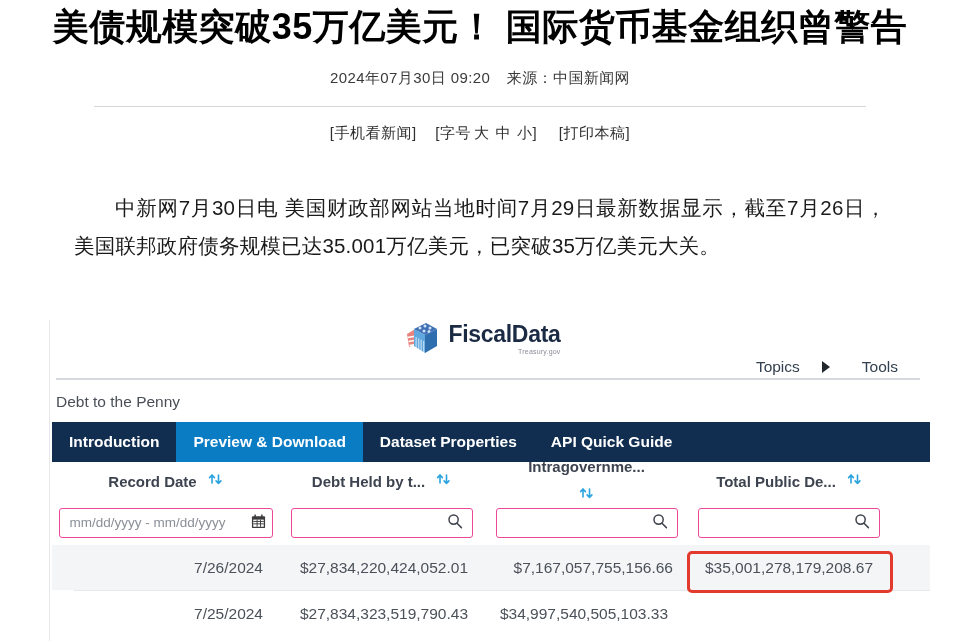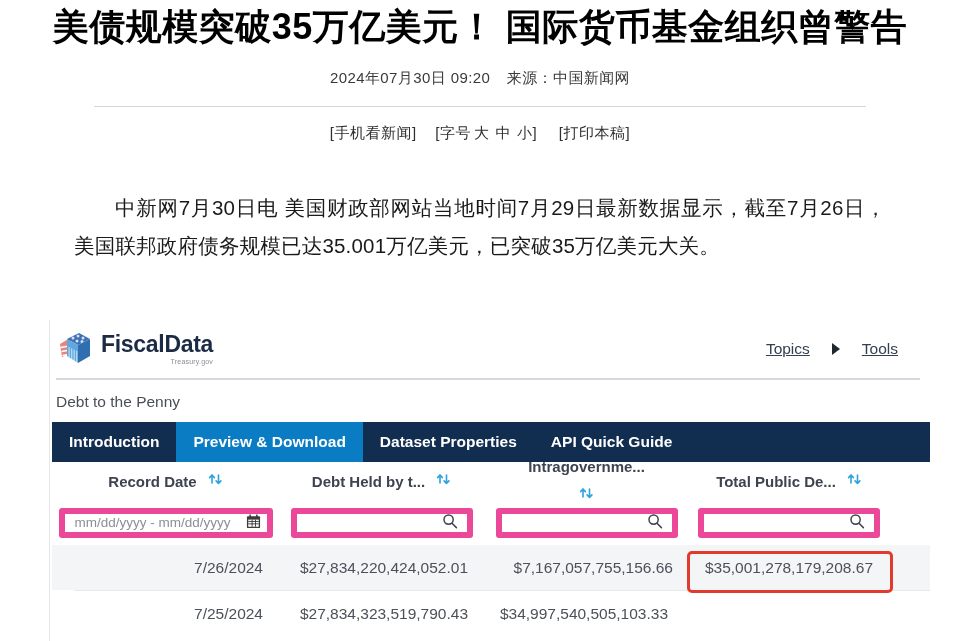--- a/index.html
+++ b/index.html
@@ -83,20 +83,21 @@
     border-right: 1px solid #e8e8e8;
   }
 
   
   .fd-topbar {
     height: 58px;
     display: flex;
     align-items: center;
     padding: 0 22px 0 26px;
     background: #fff;
+    flex-direction: column;
   }
   .fd-logo {
     display: flex;
     align-items: center;
     gap: 7px;
   }
   .fd-logo-mark {
     width: 38px; height: 38px;
     position: relative;
     flex: none;
@@ -116,25 +117,24 @@
     font-size: 7px;
     color: #8b8b95;
     text-align: right;
     margin-top: 2px;
     letter-spacing: 0.2px;
   }
   .fd-nav {
     margin-left: auto;
     display: flex;
     align-items: center;
-    gap: 22px;
+    gap: 32px;
     font-size: 15.5px;
     color: #33404f;
     padding-right: 10px;
-    text-decoration: underline;
   }
   .fd-nav-item { display: flex; align-items: center; gap: 22px; }
   .fd-caret {
     width: 0; height: 0;
     border-left: 8px solid #22272e;
     border-top: 6px solid transparent;
     border-bottom: 6px solid transparent;
   }
 
   .fd-divider {
@@ -208,21 +208,21 @@
   }
   .fd-fcell {
     box-sizing: border-box;
     display: flex;
     align-items: center;
     justify-content: center;
   }
   .fd-input {
     box-sizing: border-box;
     height: 30px;
-    border: 6px solid #ec4899;
+    border: 1px solid #ec4899;
     border-radius: 3px;
     background: #fff;
     display: flex;
     align-items: center;
     font-size: 13.5px;
     color: #8a8f98;
   }
   .fd-input.date {
     width: 214px;
     padding: 0 6px 0 10px;

